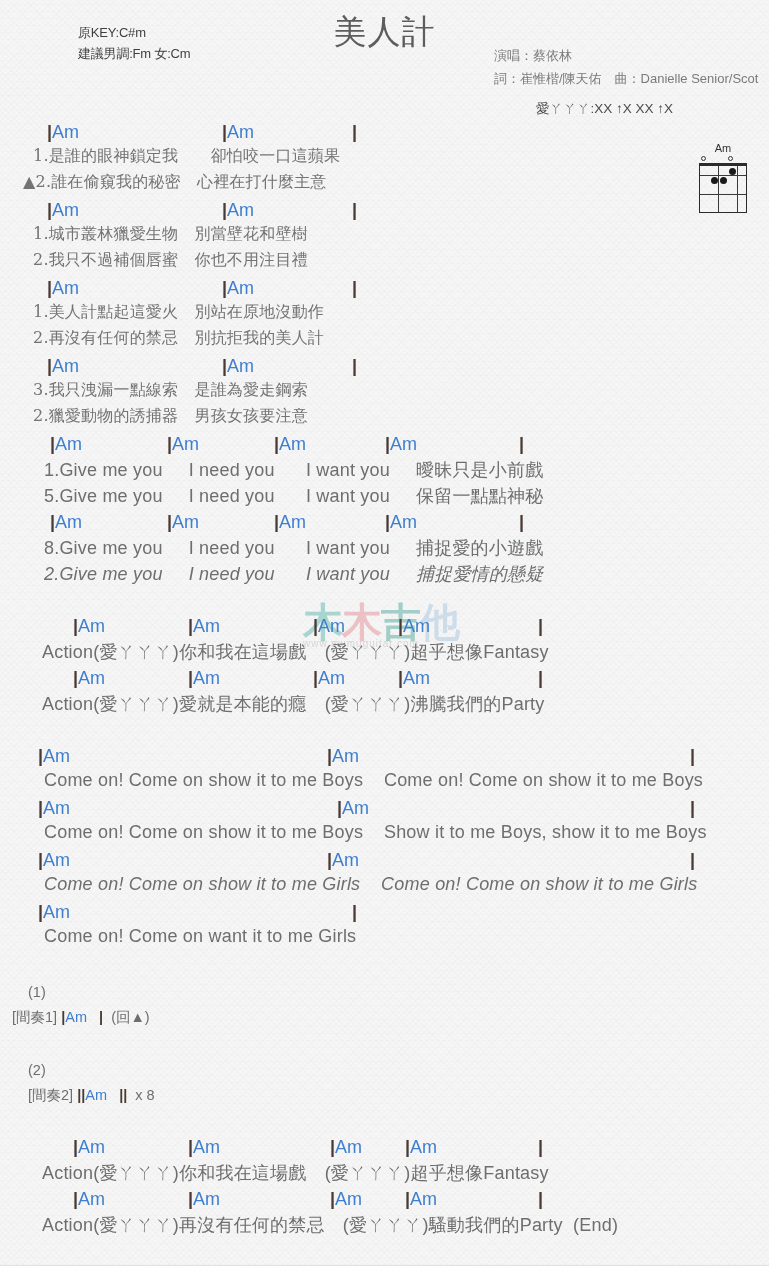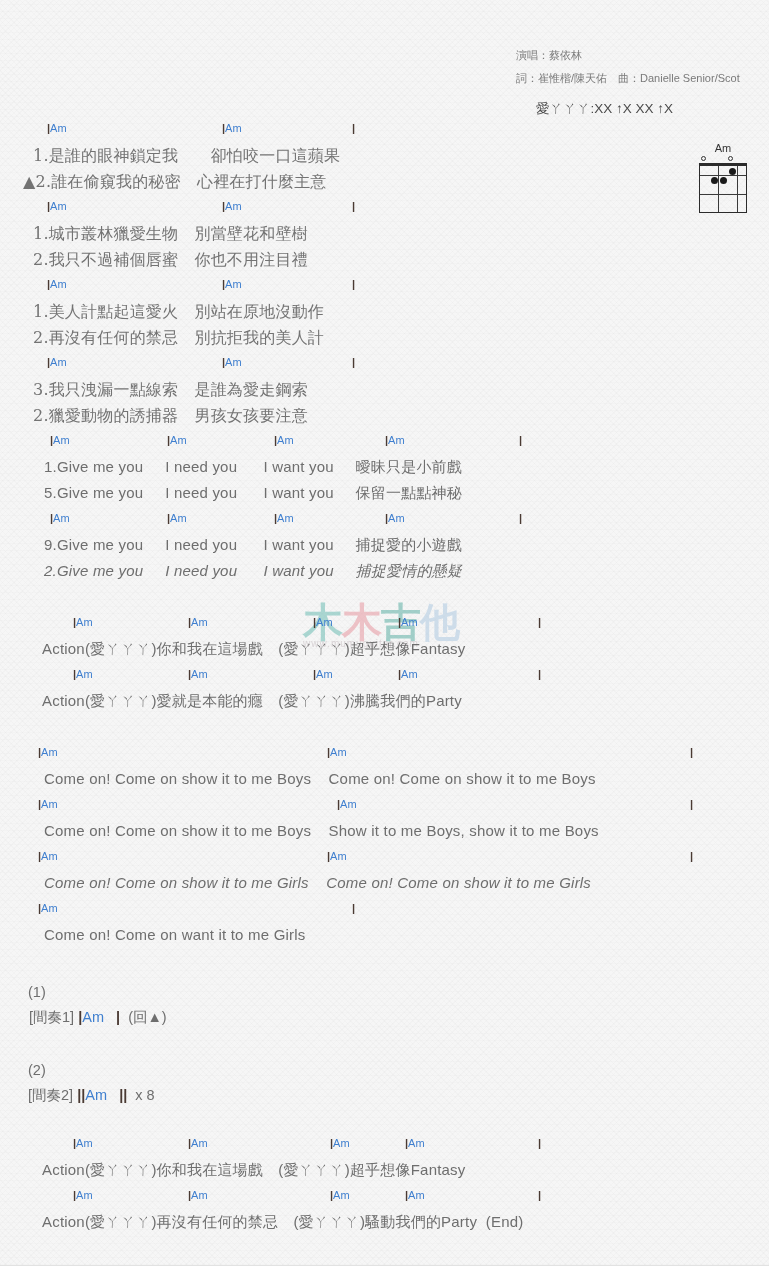--- a/index.html
+++ b/index.html
@@ -45,23 +45,23 @@
     top: 12px;
     text-align: center;
     font-size: 33px;
     line-height: 40px;
     color: #5d5d5d;
     font-weight: 400;
     letter-spacing: 1px;
   }
   .hdr-credits {
     position: absolute;
-    left: 516px;
+    left: 494px;
     top: 44px;
-    font-size: 11px;
+    font-size: 13px;
     line-height: 23px;
     color: #7a7a7a;
     white-space: nowrap;
   }
   .hdr-strum {
     position: absolute;
     left: 536px;
     top: 100px;
     font-size: 13.5px;
     line-height: 18px;
@@ -123,33 +123,33 @@
     font-size: 14.5px;
   }
   .line {
     position: absolute;
     left: 0;
     white-space: pre;
     height: 20px;
   }
   .chordline {
     color: #3a6fb8;
-    font-size: 11px;
+    font-size: 18px;
     letter-spacing: 0px;
   }
   .chordline .bar {
     color: #4a3a33;
     font-weight: 600;
   }
   .chordline .ch {
     color: #3f7fcf;
   }
   .lyricline {
     color: #6e6e6e;
-    font-size: 15px;
+    font-size: 18px;
     letter-spacing: 0.2px;
   }
   .lyricline.cjk {
     font-family: "DejaVu Serif", "Liberation Serif", serif;
     font-size: 16px;
     color: #737373;
   }
   .sectionlabel {
     color: #6e6e6e;
     font-size: 14.5px;
@@ -184,21 +184,26 @@
     letter-spacing: 1px;
     margin-top: -6px;
     white-space: nowrap;
   }
 </style>
 </head>
 <body>
 
 <div id="page">
 
-
+  <div class="hdr-key">
+    <div>原KEY:C#m</div>
+    <div>建議男調:Fm 女:Cm</div>
+  </div>
+
+  <div class="hdr-title">美人計</div>
 
   <div class="hdr-credits">
     <div>演唱：蔡依林</div>
     <div>詞：崔惟楷/陳天佑　曲：Danielle Senior/Scot</div>
   </div>
 
   <div class="hdr-strum">愛ㄚㄚㄚ:XX ↑X XX ↑X</div>
 
   <div class="chordbox">
     <div class="cname">Am</div>
@@ -228,37 +233,37 @@
       <div class="line chordline" style="top: 278px; left: 0px; width: 769px; position: absolute;"><span class="line" style="left:47px;top:0"><span class="bar">|</span><span class="ch">Am</span></span><span class="line" style="left:222px;top:0"><span class="bar">|</span><span class="ch">Am</span></span><span class="line" style="left:352px;top:0"><span class="bar">|</span></span></div>
       <div class="line lyricline cjk" style="top: 302px; left: 33px;">1.美人計點起這愛火　別站在原地沒動作</div>
       <div class="line lyricline cjk" style="top: 328px; left: 33px;">2.再沒有任何的禁忌　別抗拒我的美人計</div>
       <div class="line chordline" style="top: 356px; left: 0px; width: 769px; position: absolute;"><span class="line" style="left:47px;top:0"><span class="bar">|</span><span class="ch">Am</span></span><span class="line" style="left:222px;top:0"><span class="bar">|</span><span class="ch">Am</span></span><span class="line" style="left:352px;top:0"><span class="bar">|</span></span></div>
       <div class="line lyricline cjk" style="top: 380px; left: 33px;">3.我只洩漏一點線索　是誰為愛走鋼索</div>
       <div class="line lyricline cjk" style="top: 406px; left: 33px;">2.獵愛動物的誘捕器　男孩女孩要注意</div>
       <div class="line chordline" style="top: 434px; left: 0px; width: 769px; position: absolute;"><span class="line" style="left:50px;top:0"><span class="bar">|</span><span class="ch">Am</span></span><span class="line" style="left:167px;top:0"><span class="bar">|</span><span class="ch">Am</span></span><span class="line" style="left:274px;top:0"><span class="bar">|</span><span class="ch">Am</span></span><span class="line" style="left:385px;top:0"><span class="bar">|</span><span class="ch">Am</span></span><span class="line" style="left:519px;top:0"><span class="bar">|</span></span></div>
       <div class="line lyricline" style="top: 458px; left: 44px;">1.Give me you     I need you      I want you     曖昧只是小前戲</div>
       <div class="line lyricline" style="top: 484px; left: 44px;">5.Give me you     I need you      I want you     保留一點點神秘</div>
       <div class="line chordline" style="top: 512px; left: 0px; width: 769px; position: absolute;"><span class="line" style="left:50px;top:0"><span class="bar">|</span><span class="ch">Am</span></span><span class="line" style="left:167px;top:0"><span class="bar">|</span><span class="ch">Am</span></span><span class="line" style="left:274px;top:0"><span class="bar">|</span><span class="ch">Am</span></span><span class="line" style="left:385px;top:0"><span class="bar">|</span><span class="ch">Am</span></span><span class="line" style="left:519px;top:0"><span class="bar">|</span></span></div>
-      <div class="line lyricline" style="top: 536px; left: 44px;">9.Give me you     I need you      I want you     捕捉愛的小遊戲</div>
+      <div class="line lyricline" style="top: 536px; left: 44px;">8.Give me you     I need you      I want you     捕捉愛的小遊戲</div>
       <div class="line lyricline" style="top: 562px; left: 44px; font-style: italic;">2.Give me you     I need you      I want you     捕捉愛情的懸疑</div>
       <div class="line chordline" style="top: 616px; left: 0px; width: 769px; position: absolute;"><span class="line" style="left:73px;top:0"><span class="bar">|</span><span class="ch">Am</span></span><span class="line" style="left:188px;top:0"><span class="bar">|</span><span class="ch">Am</span></span><span class="line" style="left:313px;top:0"><span class="bar">|</span><span class="ch">Am</span></span><span class="line" style="left:398px;top:0"><span class="bar">|</span><span class="ch">Am</span></span><span class="line" style="left:538px;top:0"><span class="bar">|</span></span></div>
       <div class="line lyricline" style="top: 640px; left: 42px;">Action(愛ㄚㄚㄚ)你和我在這場戲　(愛ㄚㄚㄚ)超乎想像Fantasy</div>
       <div class="line chordline" style="top: 668px; left: 0px; width: 769px; position: absolute;"><span class="line" style="left:73px;top:0"><span class="bar">|</span><span class="ch">Am</span></span><span class="line" style="left:188px;top:0"><span class="bar">|</span><span class="ch">Am</span></span><span class="line" style="left:313px;top:0"><span class="bar">|</span><span class="ch">Am</span></span><span class="line" style="left:398px;top:0"><span class="bar">|</span><span class="ch">Am</span></span><span class="line" style="left:538px;top:0"><span class="bar">|</span></span></div>
       <div class="line lyricline" style="top: 692px; left: 42px;">Action(愛ㄚㄚㄚ)愛就是本能的癮　(愛ㄚㄚㄚ)沸騰我們的Party</div>
       <div class="line chordline" style="top: 746px; left: 0px; width: 769px; position: absolute;"><span class="line" style="left:38px;top:0"><span class="bar">|</span><span class="ch">Am</span></span><span class="line" style="left:327px;top:0"><span class="bar">|</span><span class="ch">Am</span></span><span class="line" style="left:690px;top:0"><span class="bar">|</span></span></div>
       <div class="line lyricline" style="top: 770px; left: 44px;">Come on! Come on show it to me Boys    Come on! Come on show it to me Boys</div>
       <div class="line chordline" style="top: 798px; left: 0px; width: 769px; position: absolute;"><span class="line" style="left:38px;top:0"><span class="bar">|</span><span class="ch">Am</span></span><span class="line" style="left:337px;top:0"><span class="bar">|</span><span class="ch">Am</span></span><span class="line" style="left:690px;top:0"><span class="bar">|</span></span></div>
       <div class="line lyricline" style="top: 822px; left: 44px;">Come on! Come on show it to me Boys    Show it to me Boys, show it to me Boys</div>
       <div class="line chordline" style="top: 850px; left: 0px; width: 769px; position: absolute;"><span class="line" style="left:38px;top:0"><span class="bar">|</span><span class="ch">Am</span></span><span class="line" style="left:327px;top:0"><span class="bar">|</span><span class="ch">Am</span></span><span class="line" style="left:690px;top:0"><span class="bar">|</span></span></div>
       <div class="line lyricline" style="top: 874px; left: 44px; font-style: italic;">Come on! Come on show it to me Girls    Come on! Come on show it to me Girls</div>
       <div class="line chordline" style="top: 902px; left: 0px; width: 769px; position: absolute;"><span class="line" style="left:38px;top:0"><span class="bar">|</span><span class="ch">Am</span></span><span class="line" style="left:352px;top:0"><span class="bar">|</span></span></div>
       <div class="line lyricline" style="top: 926px; left: 44px;">Come on! Come on want it to me Girls</div>
       <div class="line chordline" style="top: 1137px; left: 0px; width: 769px; position: absolute;"><span class="line" style="left:73px;top:0"><span class="bar">|</span><span class="ch">Am</span></span><span class="line" style="left:188px;top:0"><span class="bar">|</span><span class="ch">Am</span></span><span class="line" style="left:330px;top:0"><span class="bar">|</span><span class="ch">Am</span></span><span class="line" style="left:405px;top:0"><span class="bar">|</span><span class="ch">Am</span></span><span class="line" style="left:538px;top:0"><span class="bar">|</span></span></div>
       <div class="line lyricline" style="top: 1161px; left: 42px;">Action(愛ㄚㄚㄚ)你和我在這場戲　(愛ㄚㄚㄚ)超乎想像Fantasy</div>
       <div class="line chordline" style="top: 1189px; left: 0px; width: 769px; position: absolute;"><span class="line" style="left:73px;top:0"><span class="bar">|</span><span class="ch">Am</span></span><span class="line" style="left:188px;top:0"><span class="bar">|</span><span class="ch">Am</span></span><span class="line" style="left:330px;top:0"><span class="bar">|</span><span class="ch">Am</span></span><span class="line" style="left:405px;top:0"><span class="bar">|</span><span class="ch">Am</span></span><span class="line" style="left:538px;top:0"><span class="bar">|</span></span></div>
       <div class="line lyricline" style="top: 1213px; left: 42px;">Action(愛ㄚㄚㄚ)再沒有任何的禁忌　(愛ㄚㄚㄚ)騷動我們的Party  (End)</div>
       <div class="line sectionlabel" style="top: 984px; left: 28px;">(1)</div>
-      <div class="line sectionlabel" style="top: 1008px; left: 29px;"><span>[間奏1]</span> <span><span class="bar">|</span><span class="ch">Am</span></span>   <span class="bar">|</span>  <span>(回▲)</span></div>
+      <div class="line sectionlabel" style="top: 1008px; left: 12px;"><span>[間奏1]</span> <span><span class="bar">|</span><span class="ch">Am</span></span>   <span class="bar">|</span>  <span>(回▲)</span></div>
       <div class="line sectionlabel" style="top: 1062px; left: 28px;">(2)</div>
       <div class="line sectionlabel" style="top: 1086px; left: 28px;"><span>[間奏2]</span> <span><span class="bar">||</span><span class="ch">Am</span></span>   <span class="bar">||</span>  <span>x 8</span></div>
     </div>
 
 </div>
 
 </body></html>

